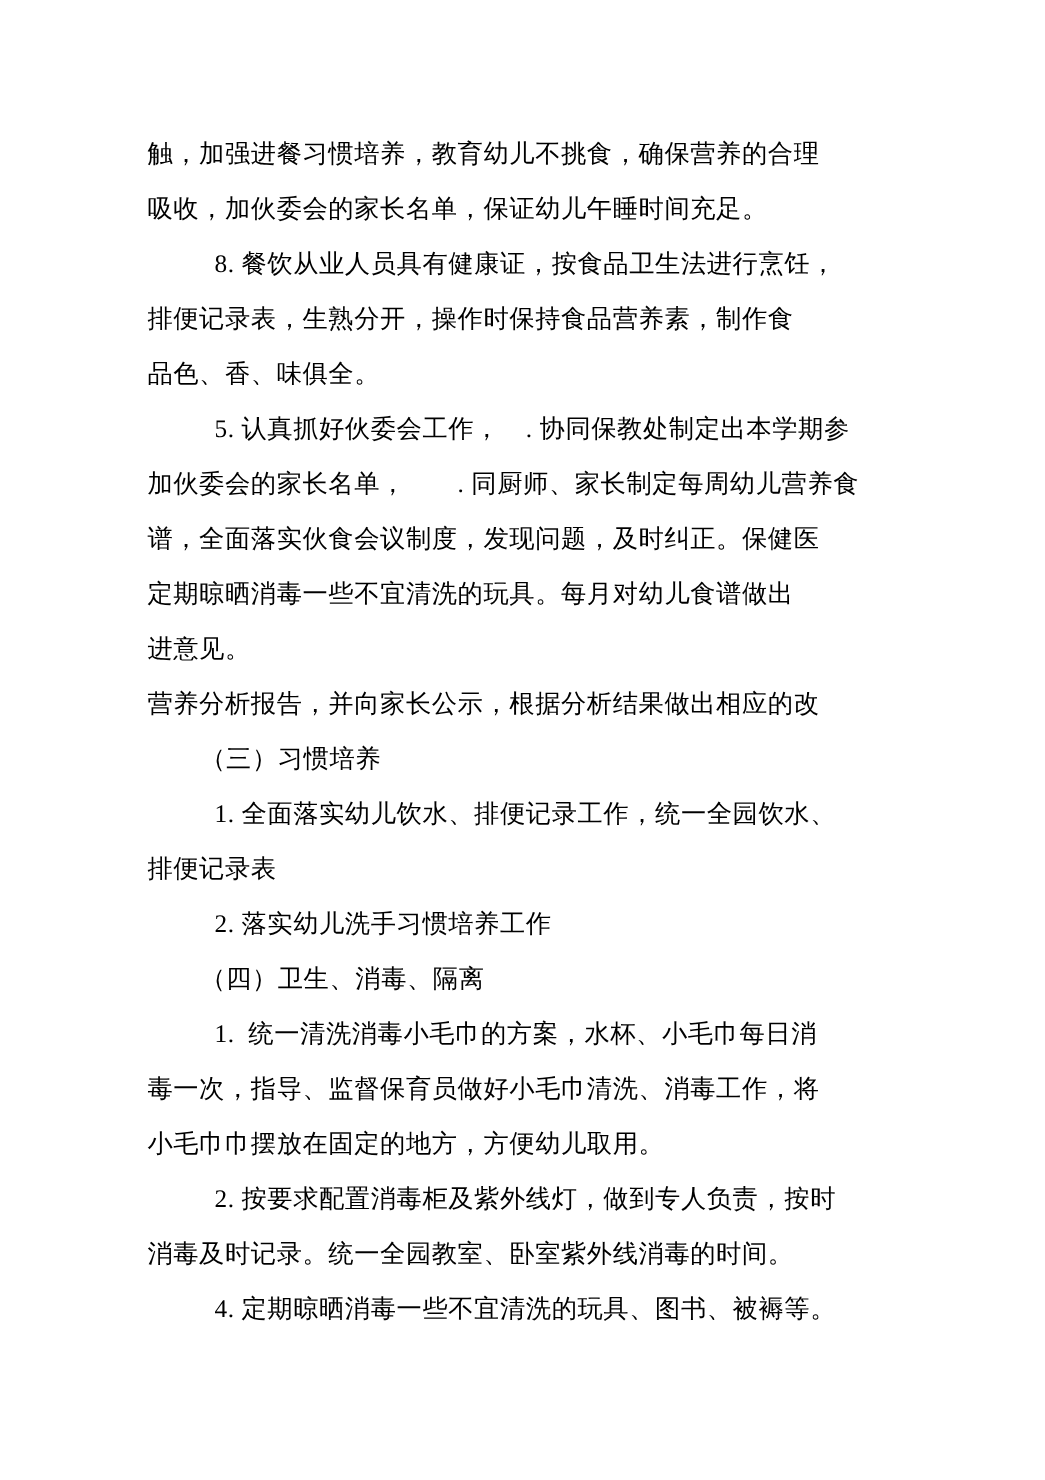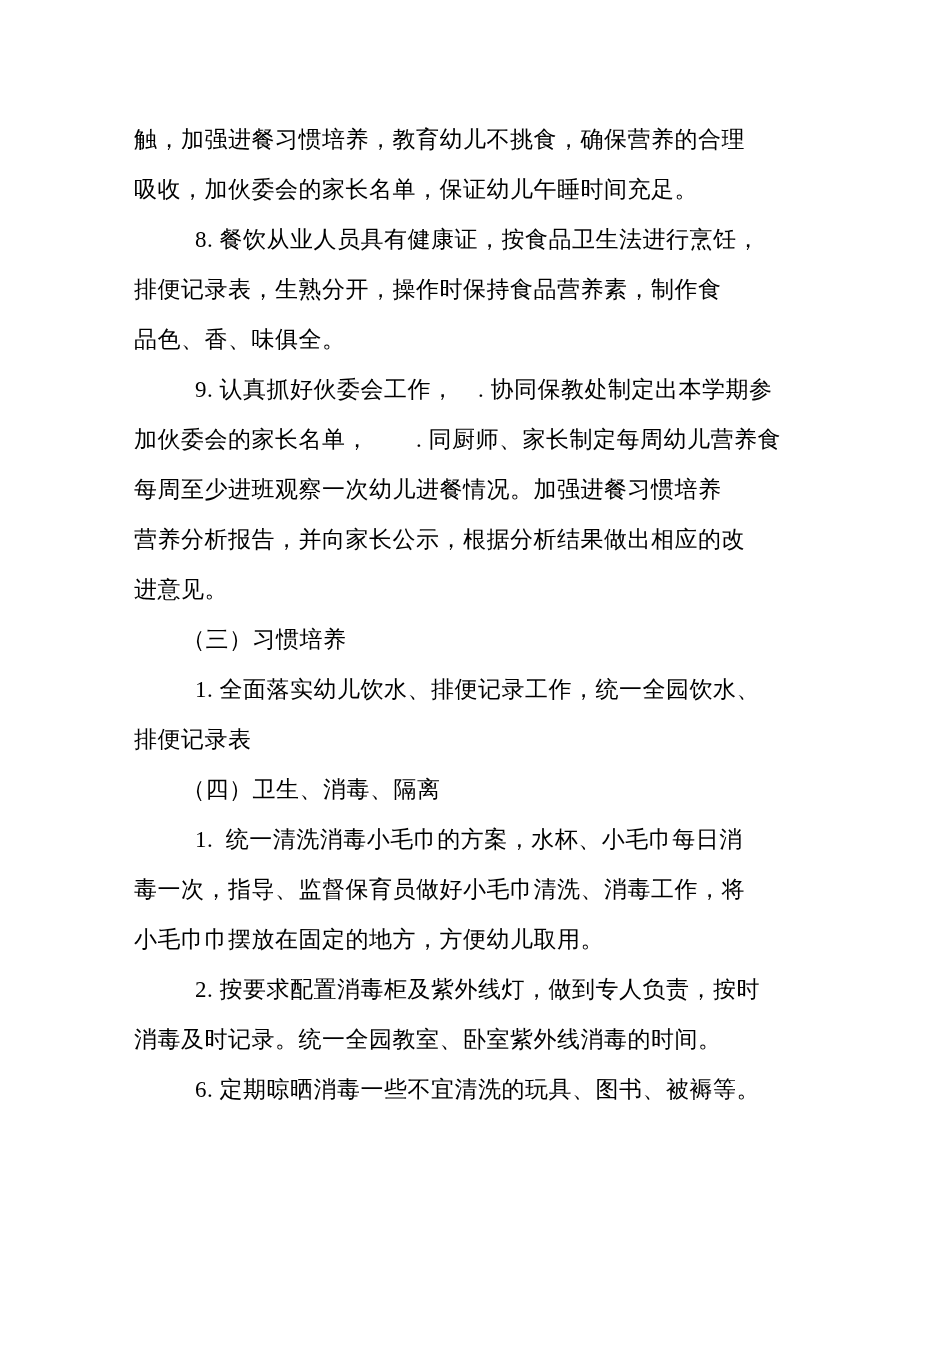--- a/index.html
+++ b/index.html
@@ -35,28 +35,30 @@
 </style>
 </head>
 <body>
 
 <div class="page">
   <div class="line">触，加强进餐习惯培养，教育幼儿不挑食，确保营养的合理</div>
   <div class="line">吸收，加伙委会的家长名单，保证幼儿午睡时间充足。</div>
   <div class="line indent-num">8. 餐饮从业人员具有健康证，按食品卫生法进行烹饪，</div>
   <div class="line">排便记录表，生熟分开，操作时保持食品营养素，制作食</div>
   <div class="line">品色、香、味俱全。</div>
-  <div class="line indent-num">9. 认真抓好伙委会工作，　. 协同保教处制定出本学期参</div>
+  <div class="line indent-num">5. 认真抓好伙委会工作，　. 协同保教处制定出本学期参</div>
   <div class="line">加伙委会的家长名单，　　. 同厨师、家长制定每周幼儿营养食</div>
-  <div class="line">每周至少进班观察一次幼儿进餐情况。加强进餐习惯培养</div>
+  <div class="line">谱，全面落实伙食会议制度，发现问题，及时纠正。保健医</div>
+  <div class="line">定期晾晒消毒一些不宜清洗的玩具。每月对幼儿食谱做出</div>
+  <div class="line">进意见。</div>
   <div class="line">营养分析报告，并向家长公示，根据分析结果做出相应的改</div>
-  <div class="line">进意见。</div>
   <div class="line indent-sec">（三）习惯培养</div>
   <div class="line indent-num">1. 全面落实幼儿饮水、排便记录工作，统一全园饮水、</div>
   <div class="line">排便记录表</div>
+  <div class="line indent-num">2. 落实幼儿洗手习惯培养工作</div>
   <div class="line indent-sec">（四）卫生、消毒、隔离</div>
   <div class="line indent-num">1.  统一清洗消毒小毛巾的方案，水杯、小毛巾每日消</div>
   <div class="line">毒一次，指导、监督保育员做好小毛巾清洗、消毒工作，将</div>
   <div class="line">小毛巾巾摆放在固定的地方，方便幼儿取用。</div>
   <div class="line indent-num">2. 按要求配置消毒柜及紫外线灯，做到专人负责，按时</div>
   <div class="line">消毒及时记录。统一全园教室、卧室紫外线消毒的时间。</div>
-  <div class="line indent-num">6. 定期晾晒消毒一些不宜清洗的玩具、图书、被褥等。</div>
+  <div class="line indent-num">4. 定期晾晒消毒一些不宜清洗的玩具、图书、被褥等。</div>
 </div>
 
 </body></html>

